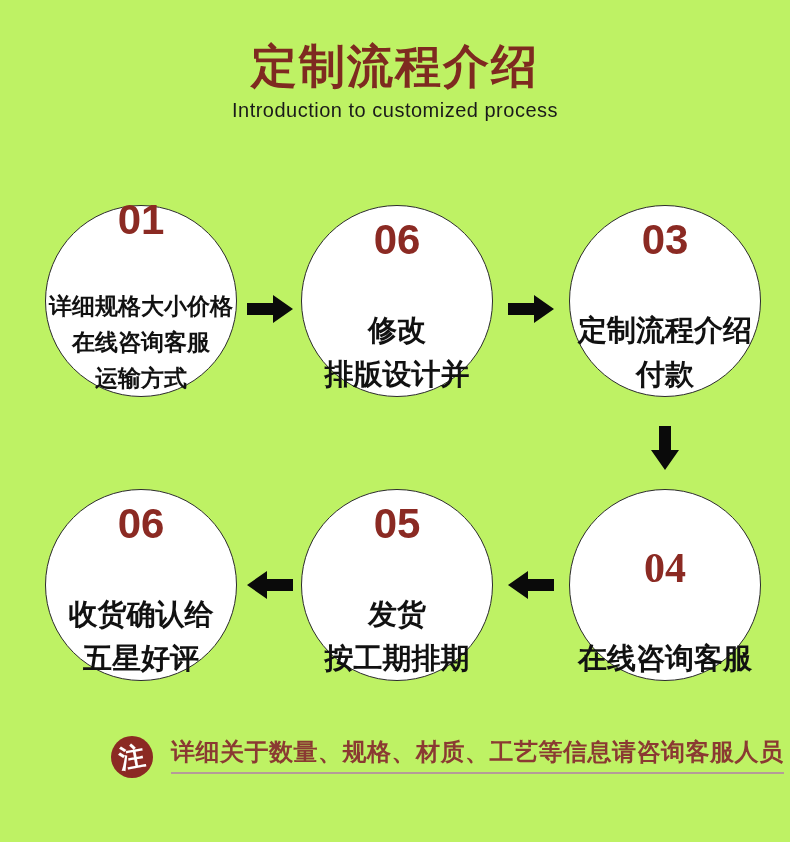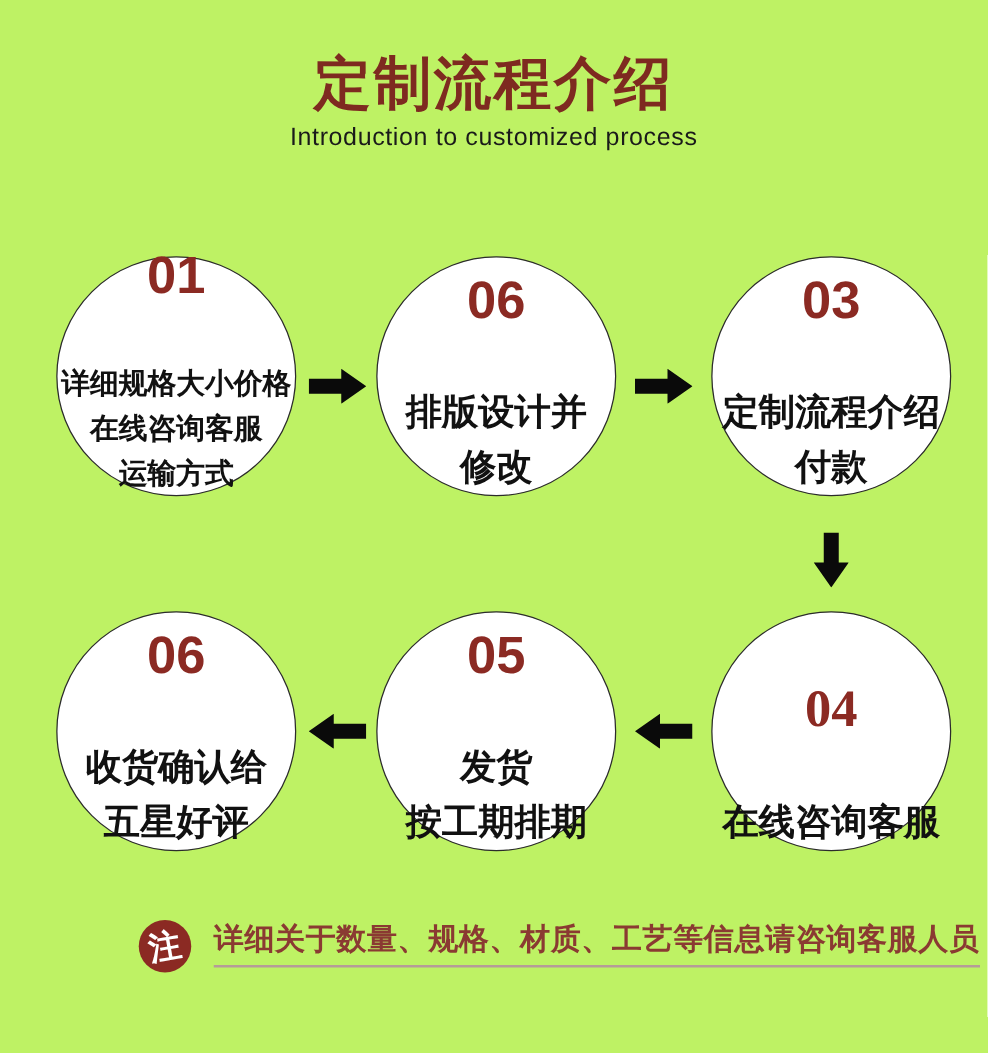--- a/index.html
+++ b/index.html
@@ -126,22 +126,22 @@
 
   <div class="arrow ar1">
     <svg width="46" height="28" viewBox="0 0 46 28">
         <path d="M0 8h26V0l20 14-20 14v-8H0z"></path>
       </svg>
   </div>
 
   <div class="circle c2">
     <div class="num">06</div>
     <div class="lines big">
+      <div class="ln">修改</div>
       <div class="ln">排版设计并</div>
-      <div class="ln">修改</div>
     </div>
   </div>
 
   <div class="arrow ar2">
     <svg width="46" height="28" viewBox="0 0 46 28">
         <path d="M0 8h26V0l20 14-20 14v-8H0z"></path>
       </svg>
   </div>
 
   <div class="circle c3">

